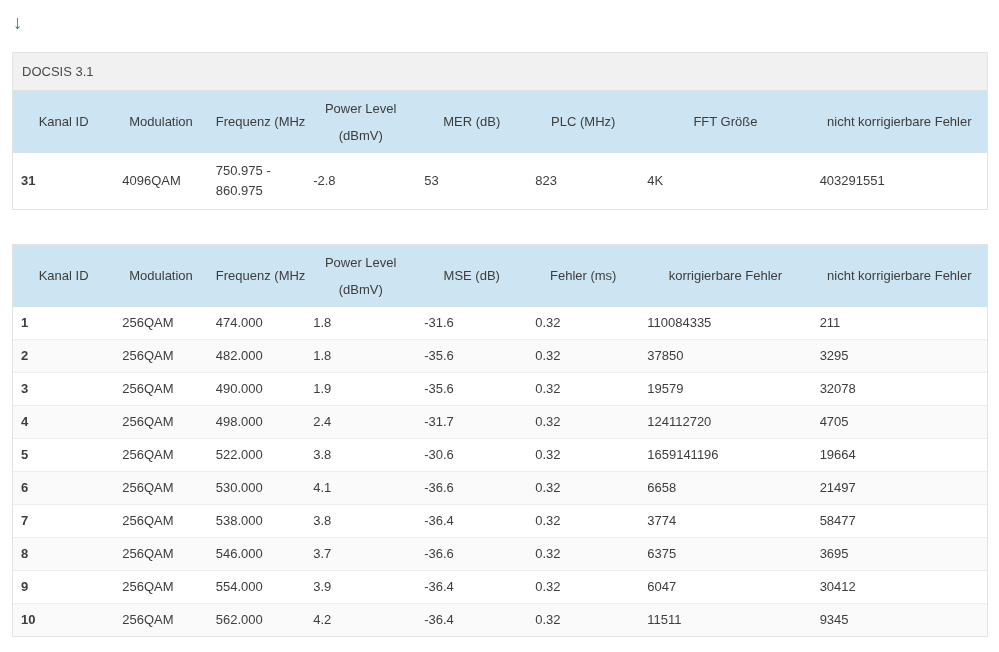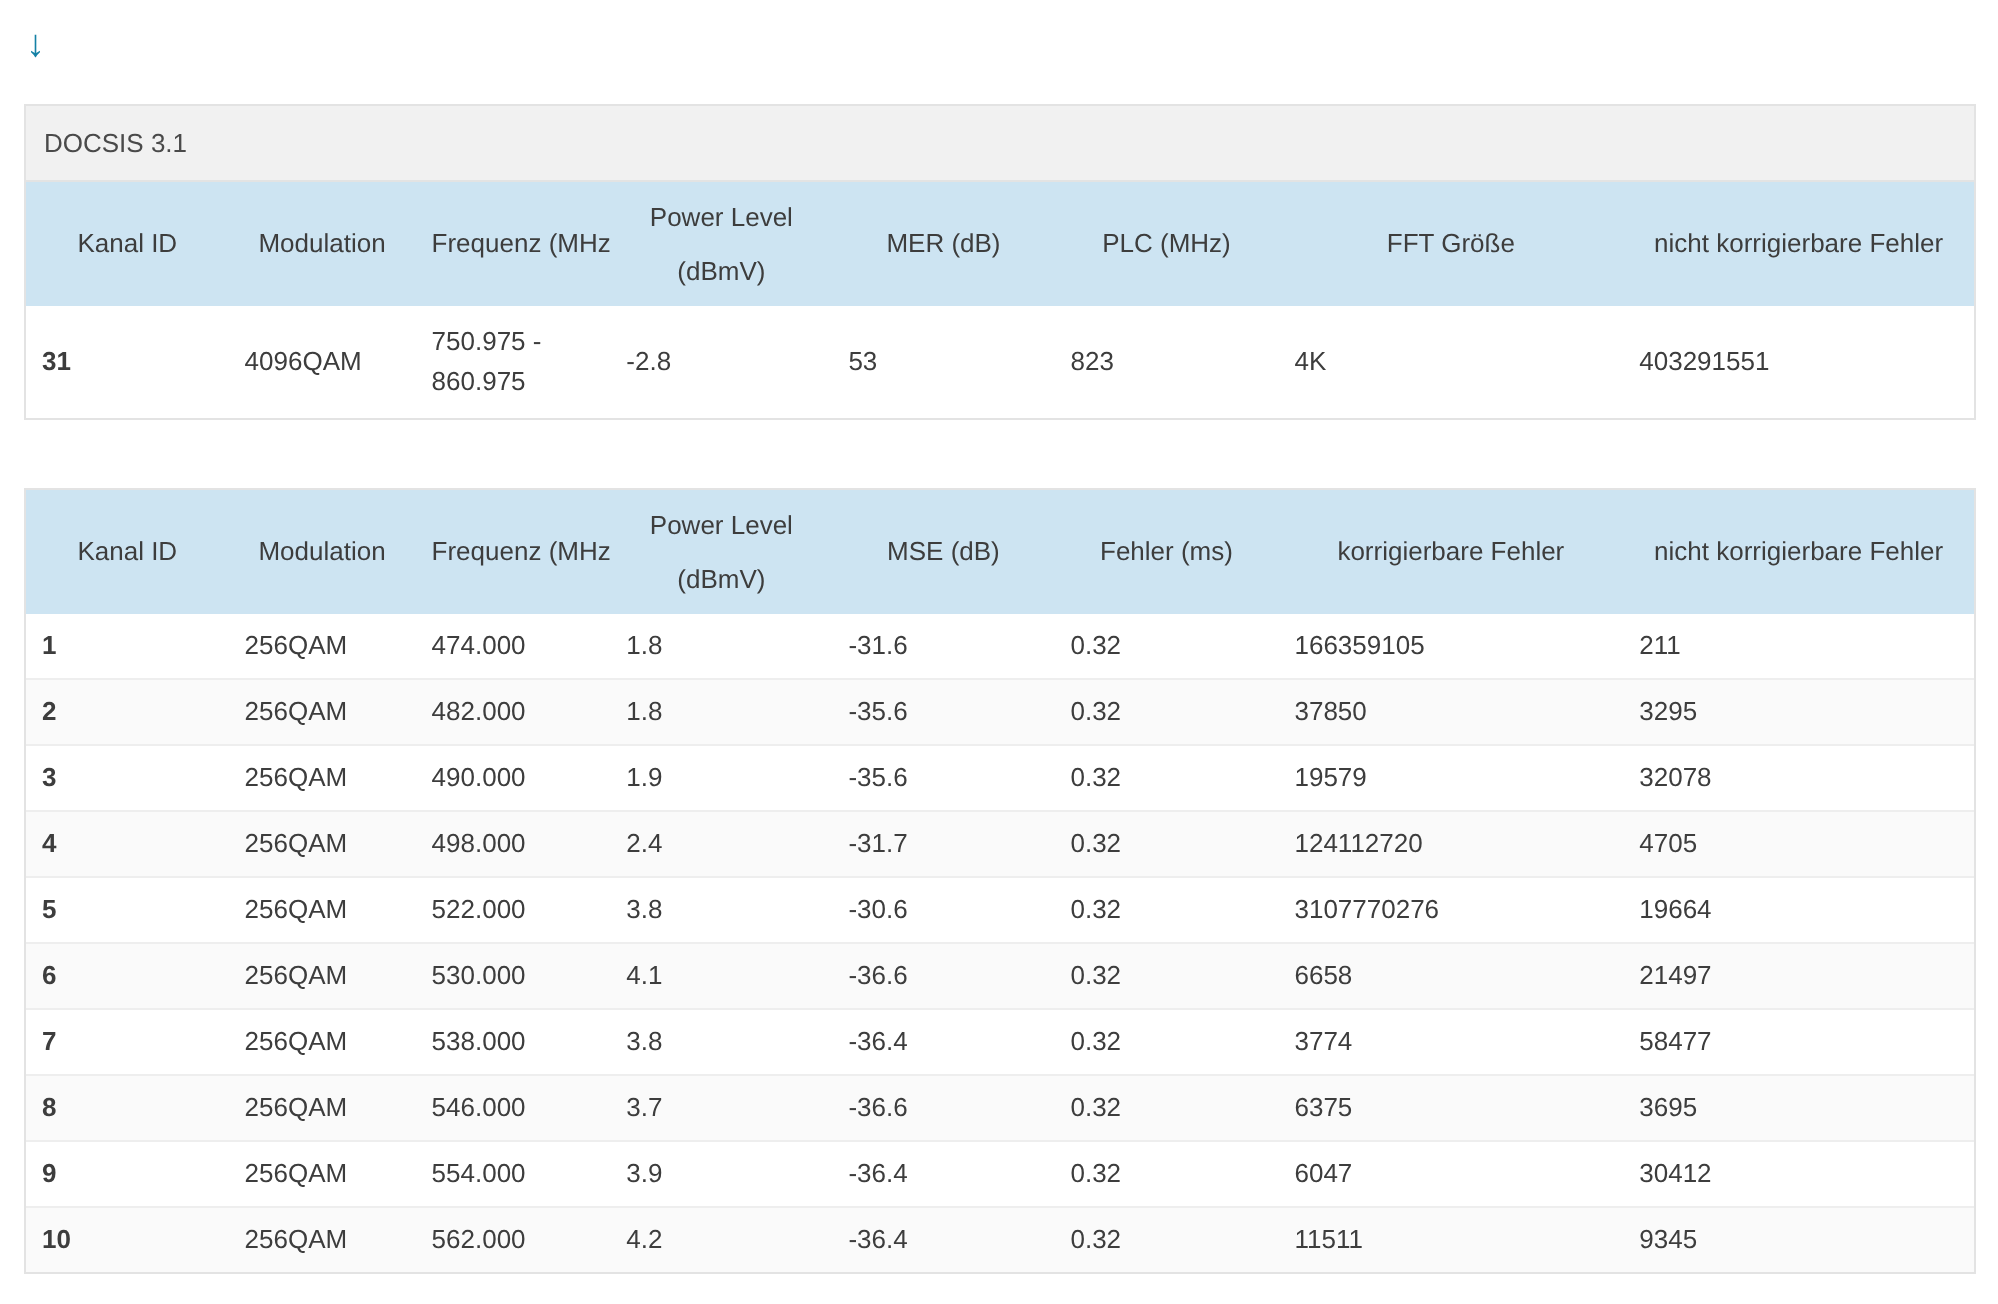--- a/index.html
+++ b/index.html
@@ -142,21 +142,21 @@
             </tr>
           </thead>
           <tbody>
             <tr>
               <td>1</td>
               <td>256QAM</td>
               <td>474.000</td>
               <td>1.8</td>
               <td>-31.6</td>
               <td>0.32</td>
-              <td>166359105</td>
+              <td>110084335</td>
               <td>211</td>
             </tr>
             <tr>
               <td>2</td>
               <td>256QAM</td>
               <td>482.000</td>
               <td>1.8</td>
               <td>-35.6</td>
               <td>0.32</td>
               <td>37850</td>
@@ -182,21 +182,21 @@
               <td>124112720</td>
               <td>4705</td>
             </tr>
             <tr>
               <td>5</td>
               <td>256QAM</td>
               <td>522.000</td>
               <td>3.8</td>
               <td>-30.6</td>
               <td>0.32</td>
-              <td>3107770276</td>
+              <td>1659141196</td>
               <td>19664</td>
             </tr>
             <tr>
               <td>6</td>
               <td>256QAM</td>
               <td>530.000</td>
               <td>4.1</td>
               <td>-36.6</td>
               <td>0.32</td>
               <td>6658</td>

